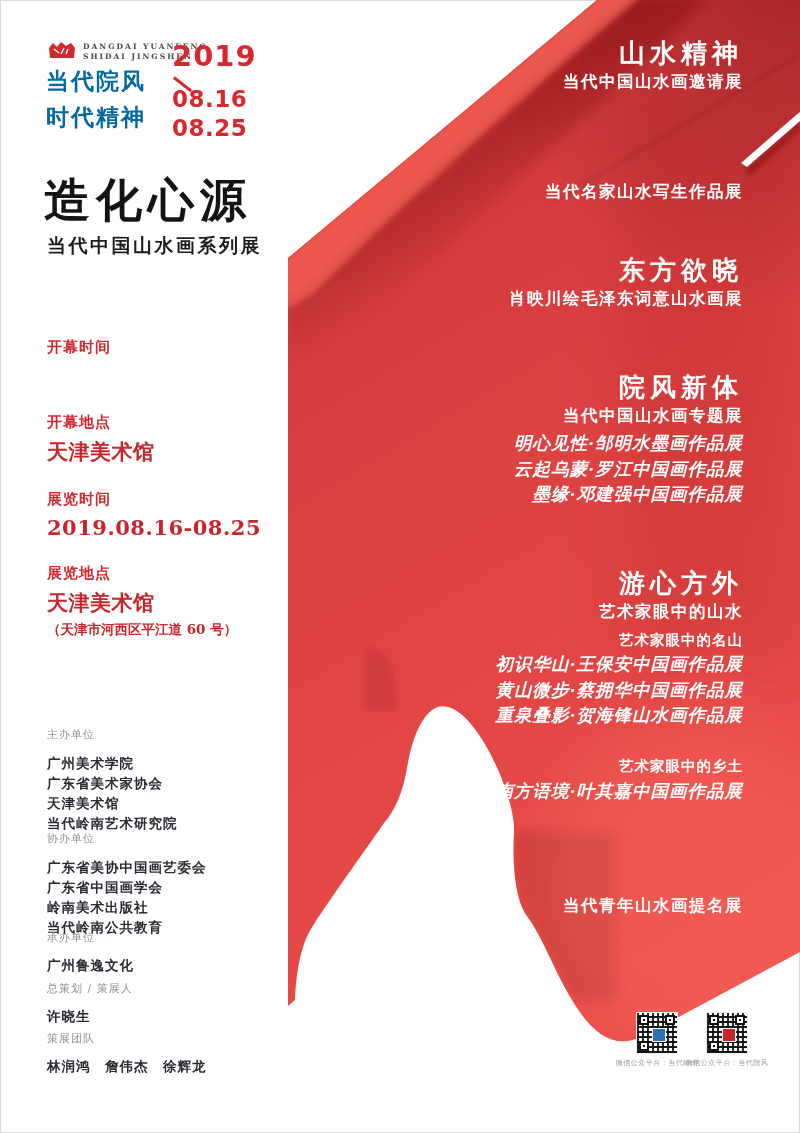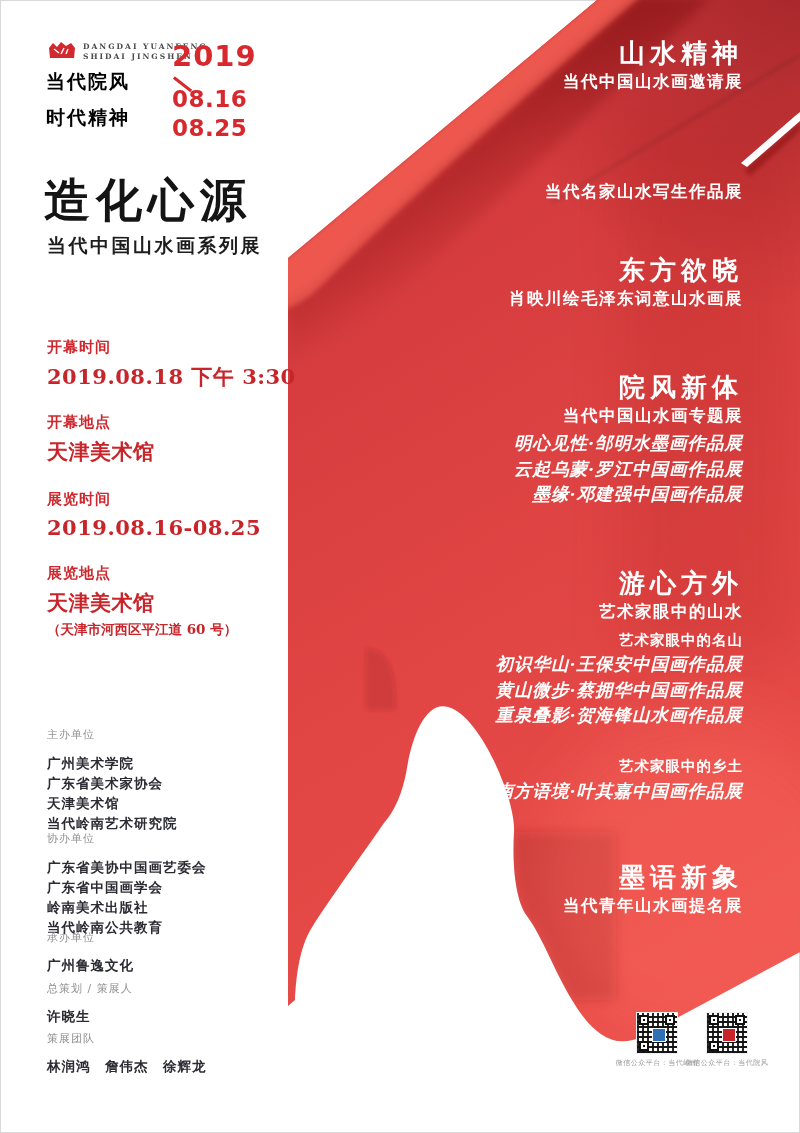--- a/index.html
+++ b/index.html
@@ -8,21 +8,21 @@
     outline:1px solid #d9d9d9;outline-offset:-1px;
     font-family:"Liberation Sans","DejaVu Sans",sans-serif;
   }
   .abs{position:absolute;}
   .serif{font-family:"DejaVu Serif","Liberation Serif",serif;}
   .sans{font-family:"DejaVu Sans","Liberation Sans",sans-serif;}
 
   
   .logo-row{left:47px;top:40px;display:flex;align-items:flex-start;gap:6px;}
   .logo-en{font-size:7.5px;font-weight:700;letter-spacing:2px;color:#4a4a4a;line-height:9.5px;padding-top:2px;}
-  .brand-title{left:46px;color:#000000;font-weight:800;font-size:19px;letter-spacing:2px;line-height:34px;}
+  .brand-title{left:46px;color:#0369a1;font-weight:800;font-size:23px;letter-spacing:2px;line-height:34px;}
   .date-col{left:172px;color:#d7282d;font-weight:800;}
   .year{font-size:29px;letter-spacing:1px;line-height:29px;}
   .dslash{left:174px;top:76px;width:22px;height:2.6px;background:#d7282d;transform:rotate(38deg);transform-origin:left center;}
   .dnum{font-size:23px;letter-spacing:0.5px;line-height:23px;}
 
   
   .main-title{left:44px;top:170px;font-size:46px;font-weight:900;letter-spacing:6px;color:#141414;}
   .main-sub{left:47px;top:233px;font-size:19px;font-weight:700;letter-spacing:2.5px;color:#1d1d1d;}
 
   
@@ -142,21 +142,20 @@
   <div class="abs date-col year sans" style="top:42px;">2019</div>
   <div class="abs dslash"></div>
   <div class="abs date-col dnum sans" style="top:88px;">08.16</div>
   <div class="abs date-col dnum sans" style="top:117px;">08.25</div>
 
   <div class="abs main-title serif">造化心源</div>
   <div class="abs main-sub sans">当代中国山水画系列展</div>
 
   <div class="abs" style="left:47px;top:338px;">
     <div class="info-label sans">开幕时间</div>
-    <div class="info-value serif">2019.08.18 下午 3:30</div>
   </div>
   <div class="abs" style="left:47px;top:413px;">
     <div class="info-label sans">开幕地点</div>
     <div class="info-value serif">天津美术馆</div>
   </div>
   <div class="abs" style="left:47px;top:490px;">
     <div class="info-label sans">展览时间</div>
     <div class="info-value serif">2019.08.16-08.25</div>
   </div>
   <div class="abs" style="left:47px;top:564px;">
@@ -213,21 +212,20 @@
     <div class="abs ex-sub" style="top:601px;">艺术家眼中的山水</div>
     <div class="abs ex-group" style="top:631px;">艺术家眼中的名山</div>
     <div class="abs" style="top:652px;">
       <div class="ex-item serif">初识华山·王保安中国画作品展</div>
       <div class="ex-item serif">黄山微步·蔡拥华中国画作品展</div>
       <div class="ex-item serif">重泉叠影·贺海锋山水画作品展</div>
     </div>
     <div class="abs ex-group" style="top:757px;">艺术家眼中的乡土</div>
     <div class="abs ex-item serif" style="top:779px;font-style:italic;">南方语境·叶其嘉中国画作品展</div>
 
-    <div class="abs ex-title serif" style="top:860px;">墨语新象</div>
     <div class="abs ex-sub" style="top:895px;">当代青年山水画提名展</div>
   </div>
 
   <div class="abs qr" style="left:636px;top:1012px;">
     <div class="finder" style="left:2px;top:2px;"></div>
     <div class="finder" style="right:2px;top:2px;"></div>
     <div class="finder" style="left:2px;bottom:2px;"></div>
     <div class="qr-ic" style="background:#2e6fb5;"></div>
   </div>
   <div class="abs qr" style="left:706px;top:1012px;">

